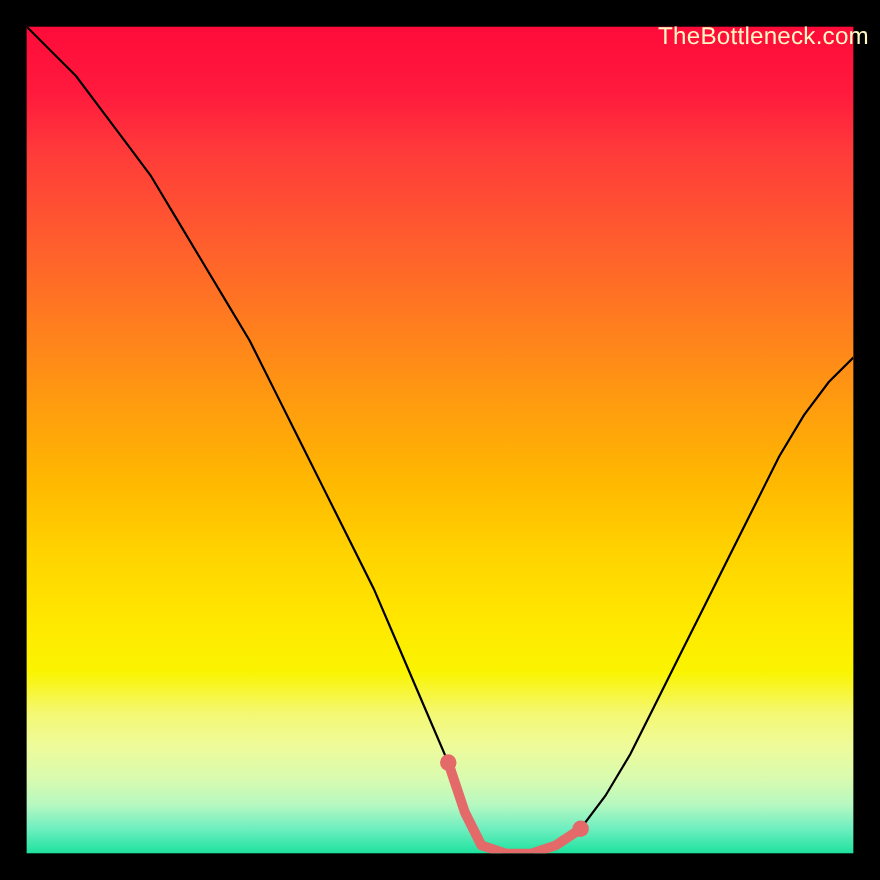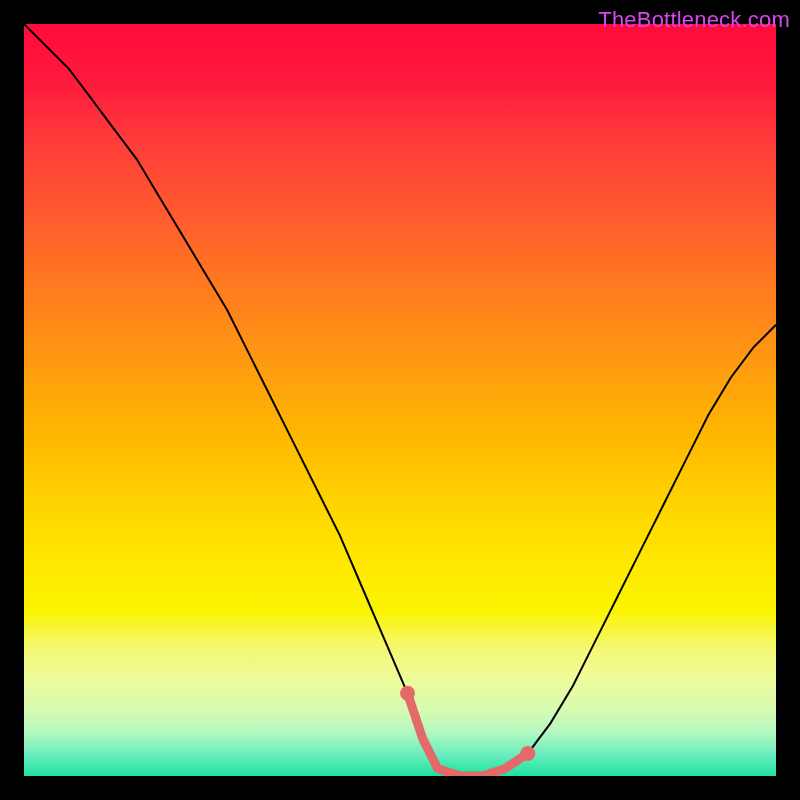--- a/index.html
+++ b/index.html
@@ -42,23 +42,23 @@
       #f4f872 83%,
       #eefb9a 87%,
       #d8fbb0 91%,
       #b8f8c0 94%,
       #6eeec0 97%,
       #1de29d 100%
     );
   }
   .watermark {
     position: absolute;
-    top: 7px;
+    top: 20px;
     right: 10px;
-    color: #d946ef;
+    color: #fef9c3;
     font-size: 22px;
     letter-spacing: 0.2px;
     user-select: none;
   }
   svg.curve {
     position: absolute;
     inset: 0;
     width: 100%;
     height: 100%;
   }

